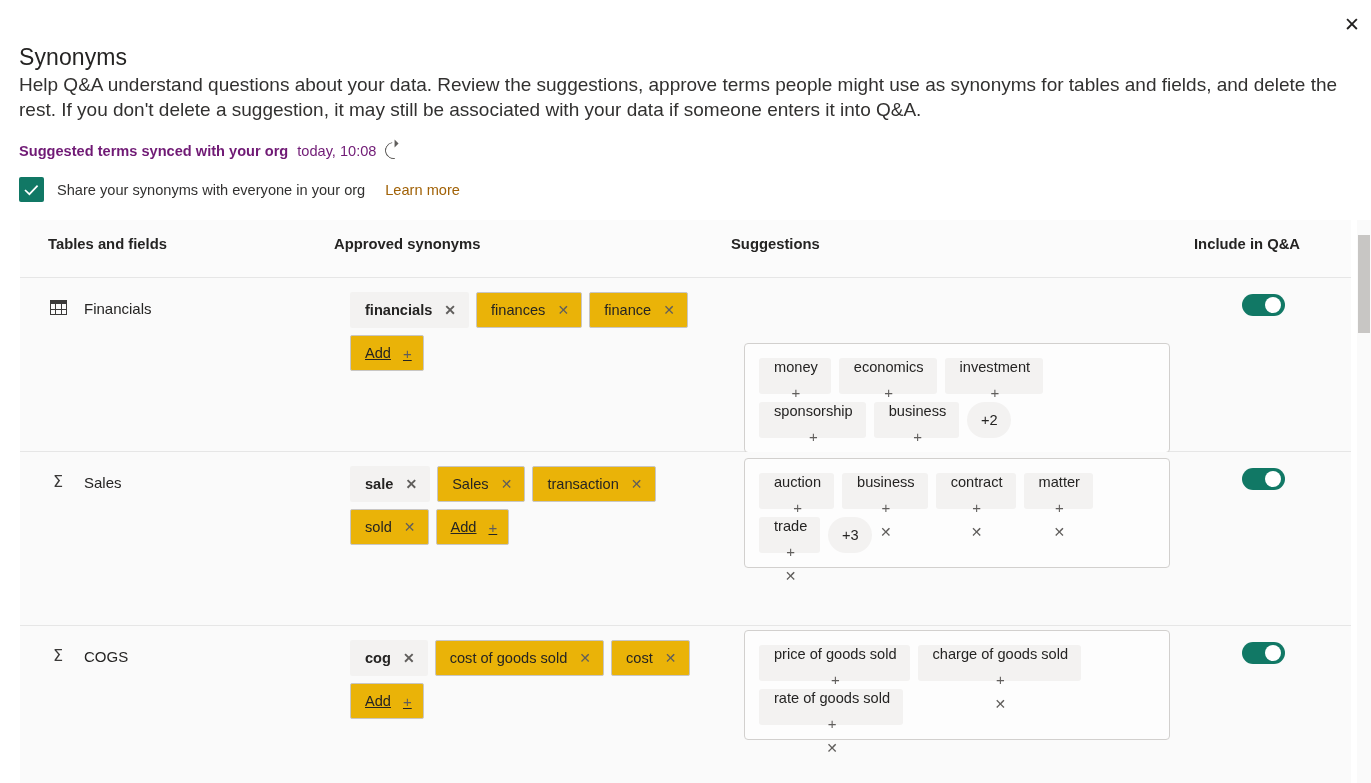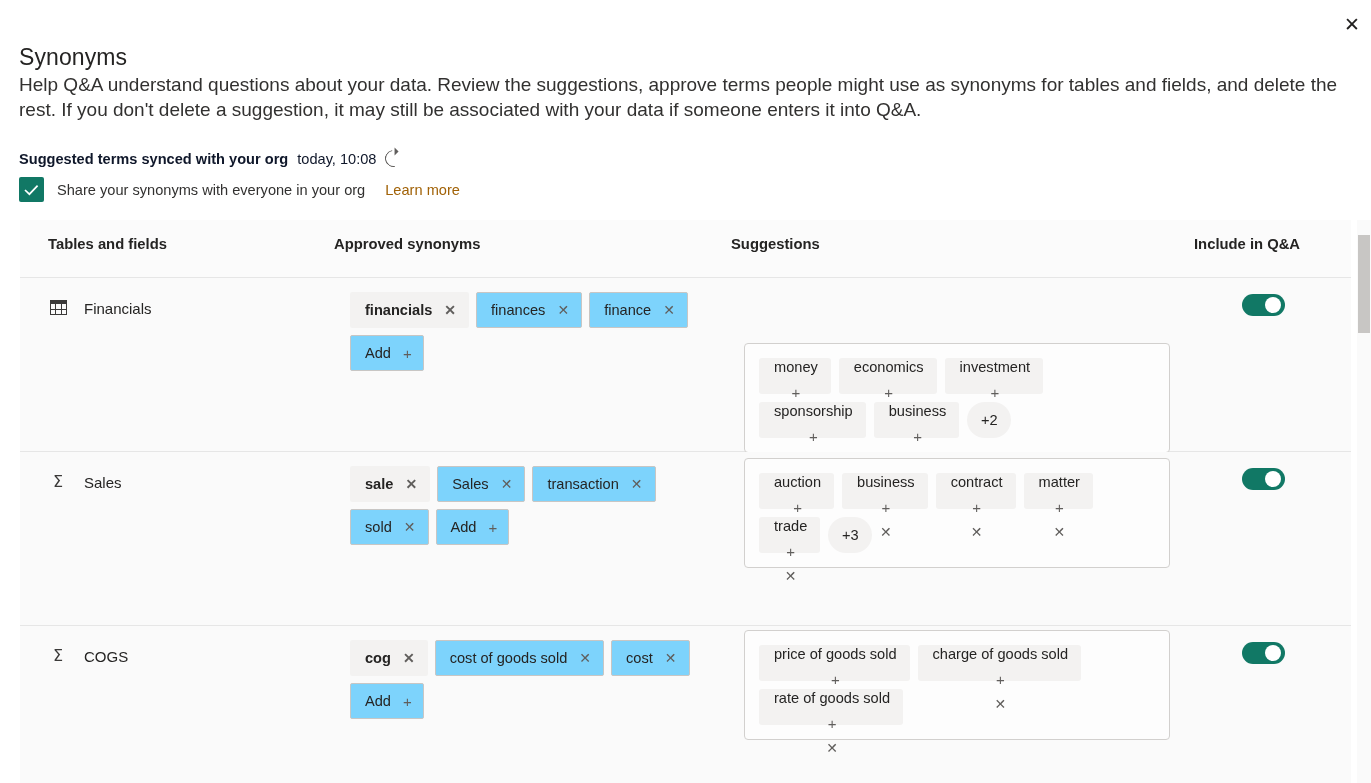--- a/index.html
+++ b/index.html
@@ -27,23 +27,23 @@
     position: absolute; left: 19px; top: 44px;
     font-size: 23px; font-weight: 400; color: #252423;
     letter-spacing: .1px;
   }
   .desc {
     position: absolute; left: 19px; top: 72px;
     width: 1345px;
     font-size: 19px; line-height: 25px; color: #323130;
   }
   .sync-line {
-    position: absolute; left: 19px; top: 150px;
+    position: absolute; left: 19px; top: 142px;
     display: flex; align-items: center; gap: 9px;
-    font-size: 14.6px; color: #0f172a;
+    font-size: 14.6px; color: #701a75;
   }
   .sync-line .bold { font-weight: 700; }
   .spinner {
     width: 17px; height: 17px;
     border: 1.7px solid #605e5c;
     border-radius: 50%;
     border-top-color: transparent;
     border-right-color: transparent;
     transform: rotate(35deg);
     position: relative;
@@ -121,29 +121,29 @@
   .cell-approved {
     position: absolute; left: 330px; top: 0;
     width: 380px; padding-top: 14px;
     display: flex; flex-wrap: wrap; gap: 7px;
     align-content: flex-start;
   }
   .chip {
     display: inline-flex; align-items: center; gap: 12px;
     height: 36px; padding: 0 12px 0 14px;
     font-size: 14.6px; color: #252423;
-    background: #7dd3fc; border: 1px solid #c8c6c4; border-radius: 2px;
+    background: #eab308; border: 1px solid #c8c6c4; border-radius: 2px;
     cursor: pointer; white-space: nowrap;
   }
   .chip.primary {
     background: #f3f2f1; border-color: transparent; font-weight: 700;
   }
   .chip .x { color: #605e5c; font-size: 14px; line-height:1; }
   .chip .plus { color: #605e5c; font-size: 15px; line-height:1; }
-  .chip.add { padding: 0 11px 0 14px; }
+  .chip.add { padding: 0 11px 0 14px; text-decoration: underline; }
 
   
   .cell-suggestions {
     position: absolute; left: 724px; top: 0; width: 426px;
   }
   .sugg-box {
     border: 1px solid #d2d0ce; border-radius: 4px;
     background: #fdfdfd;
     padding: 14px 12px 14px 14px;
     display: flex; flex-wrap: wrap; gap: 8px;

